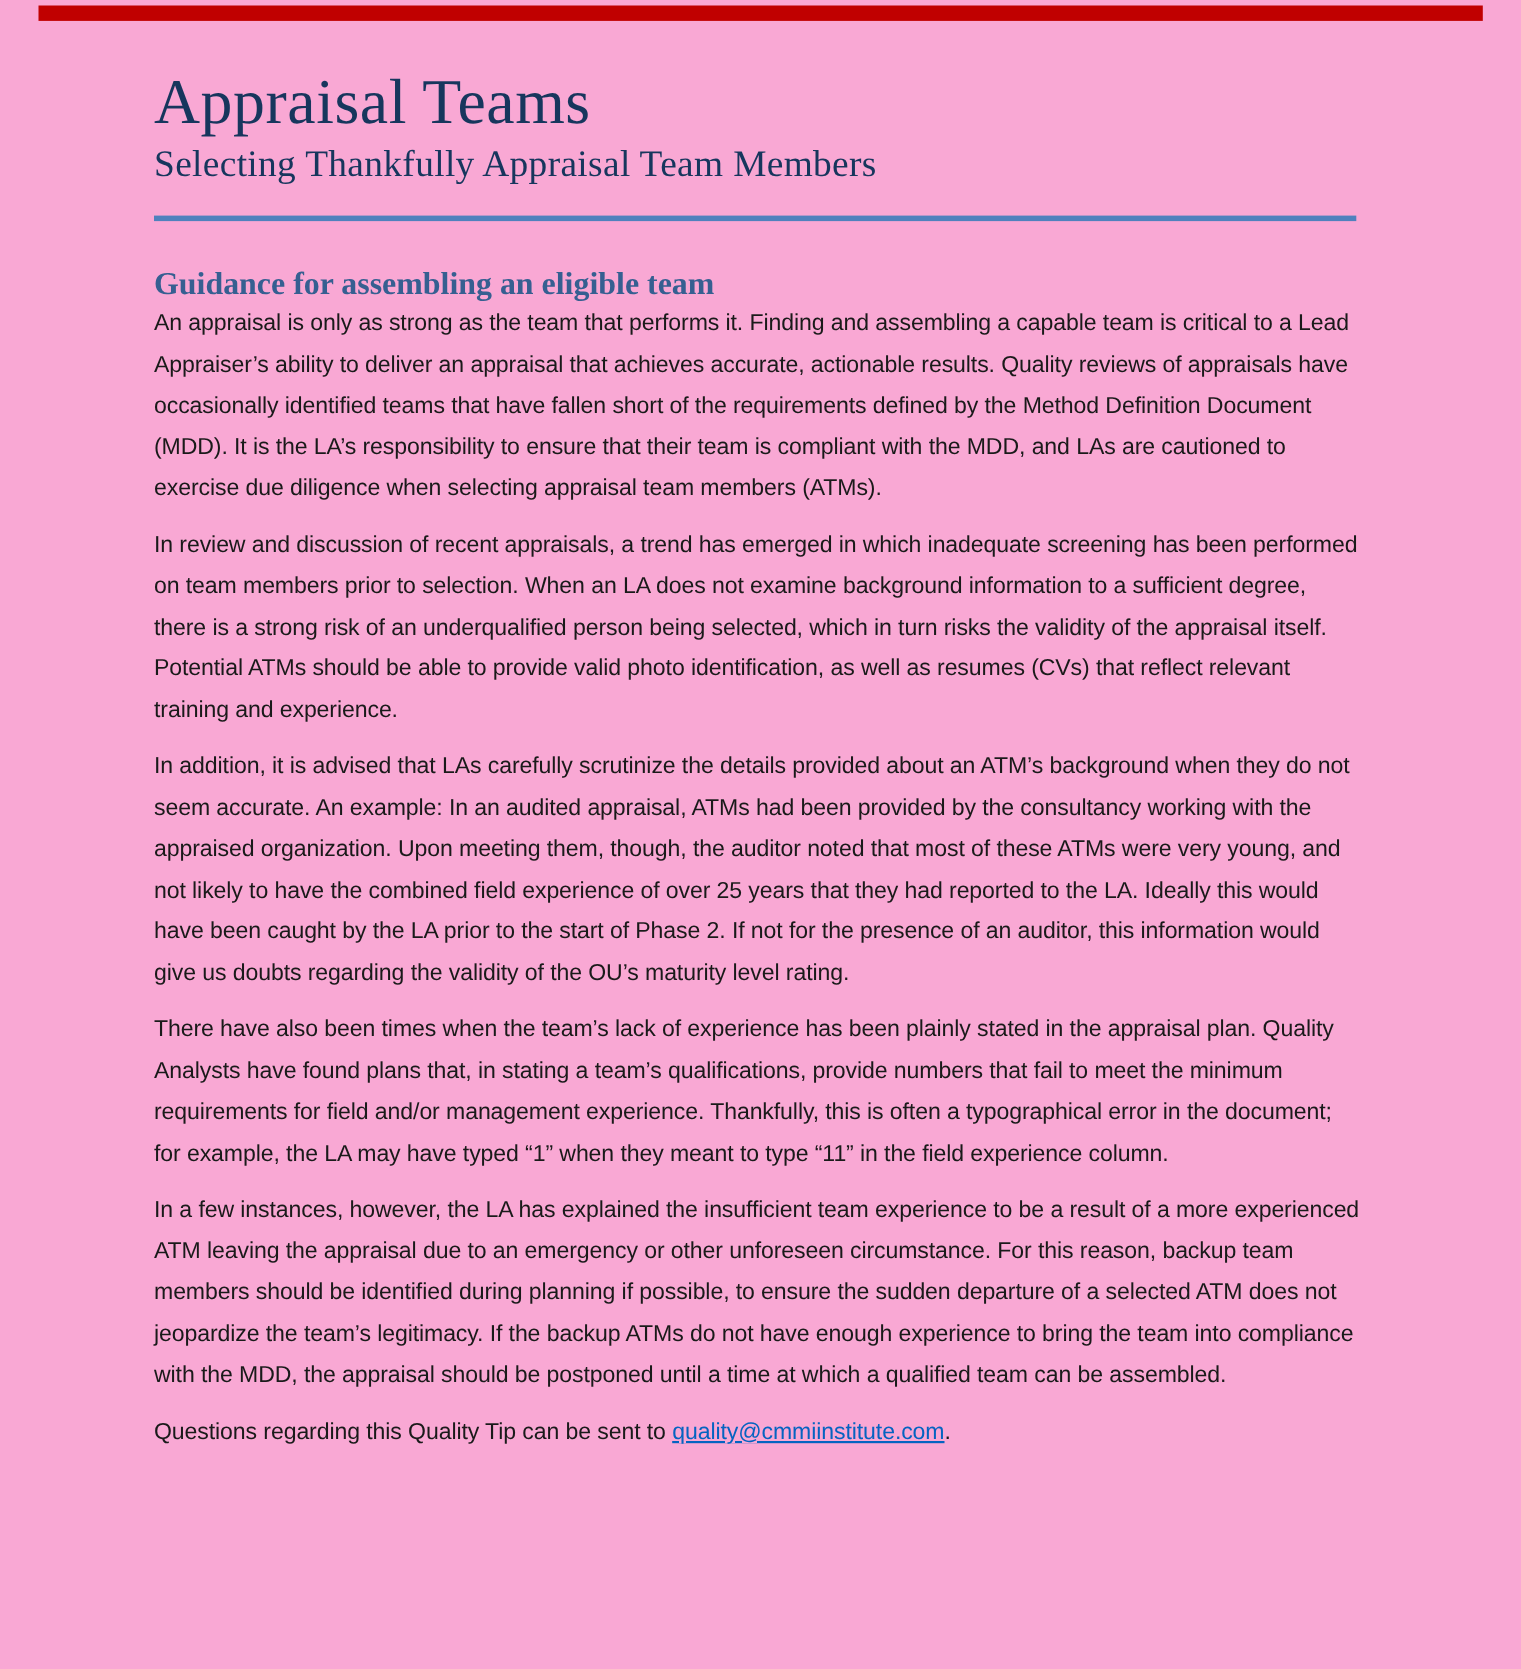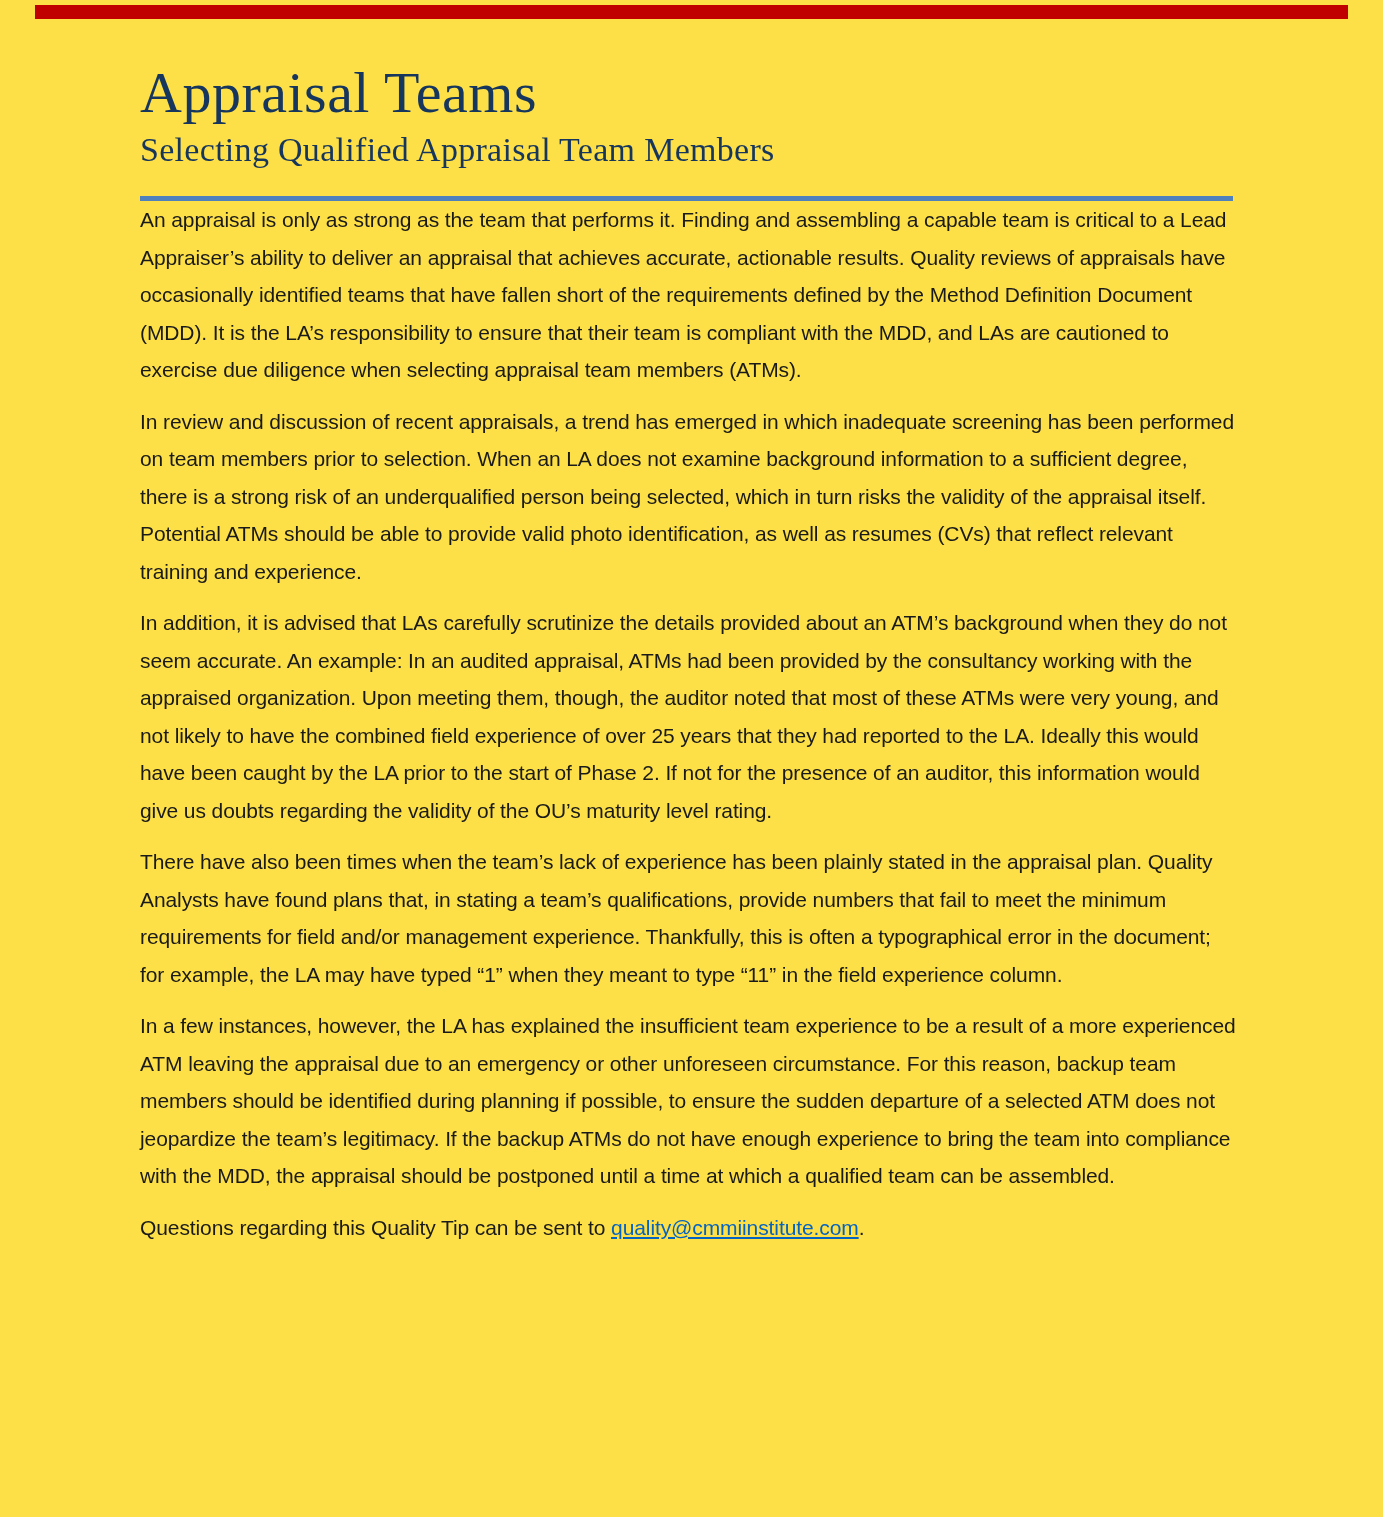--- a/index.html
+++ b/index.html
@@ -1,21 +1,21 @@
 <!DOCTYPE html>
 <html><head>
 <meta charset="utf-8">
 <style>
   * { margin: 0; padding: 0; box-sizing: border-box; }
   html, body { background: #ffffff; }
   .page {
     position: relative;
     width: 1383px;
     height: 1517px;
-    background: #fde047;
+    background: #f9a8d4;
     overflow: hidden;
     font-family: "Liberation Sans", sans-serif;
   }
   .accent-bar {
     position: absolute;
     left: 35px;
     top: 5px;
     width: 1313px;
     height: 14px;
     background: #C00000;
@@ -78,24 +78,25 @@
 <body>
 
 <div class="page">
 
   <div class="accent-bar"></div>
 
   <div class="content">
 
     <h1 class="doc-title">Appraisal Teams</h1>
 
-    <h2 class="doc-subtitle">Selecting Qualified Appraisal Team Members</h2>
+    <h2 class="doc-subtitle">Selecting Thankfully Appraisal Team Members</h2>
 
     <div class="title-rule"></div>
 
+    <h3 class="section-heading">Guidance for assembling an eligible team</h3>
 
     <div class="body-copy">
       <p>An appraisal is only as strong as the team that performs it. Finding and assembling a capable team is critical to a Lead Appraiser’s ability to deliver an appraisal that achieves accurate, actionable results. Quality reviews of appraisals have occasionally identified teams that have fallen short of the requirements defined by the Method Definition Document (MDD). It is the LA’s responsibility to ensure that their team is compliant with the MDD, and LAs are cautioned to exercise due diligence when selecting appraisal team members (ATMs).</p>
       <p>In review and discussion of recent appraisals, a trend has emerged in which inadequate screening has been performed on team members prior to selection. When an LA does not examine background information to a sufficient degree, there is a strong risk of an underqualified person being selected, which in turn risks the validity of the appraisal itself. Potential ATMs should be able to provide valid photo identification, as well as resumes (CVs) that reflect relevant training and experience.</p>
       <p>In addition, it is advised that LAs carefully scrutinize the details provided about an ATM’s background when they do not seem accurate. An example: In an audited appraisal, ATMs had been provided by the consultancy working with the appraised organization. Upon meeting them, though, the auditor noted that most of these ATMs were very young, and not likely to have the combined field experience of over 25 years that they had reported to the LA. Ideally this would have been caught by the LA prior to the start of Phase 2. If not for the presence of an auditor, this information would give us doubts regarding the validity of the OU’s maturity level rating.</p>
       <p>There have also been times when the team’s lack of experience has been plainly stated in the appraisal plan. Quality Analysts have found plans that, in stating a team’s qualifications, provide numbers that fail to meet the minimum requirements for field and/or management experience. Thankfully, this is often a typographical error in the document; for example, the LA may have typed “1” when they meant to type “11” in the field experience column.</p>
       <p>In a few instances, however, the LA has explained the insufficient team experience to be a result of a more experienced ATM leaving the appraisal due to an emergency or other unforeseen circumstance. For this reason, backup team members should be identified during planning if possible, to ensure the sudden departure of a selected ATM does not jeopardize the team’s legitimacy. If the backup ATMs do not have enough experience to bring the team into compliance with the MDD, the appraisal should be postponed until a time at which a qualified team can be assembled.</p>
       <p>
         <span>Questions regarding this Quality Tip can be sent to </span><a class="email-link" href="#">quality@cmmiinstitute.com</a><span>.</span>
       </p>

